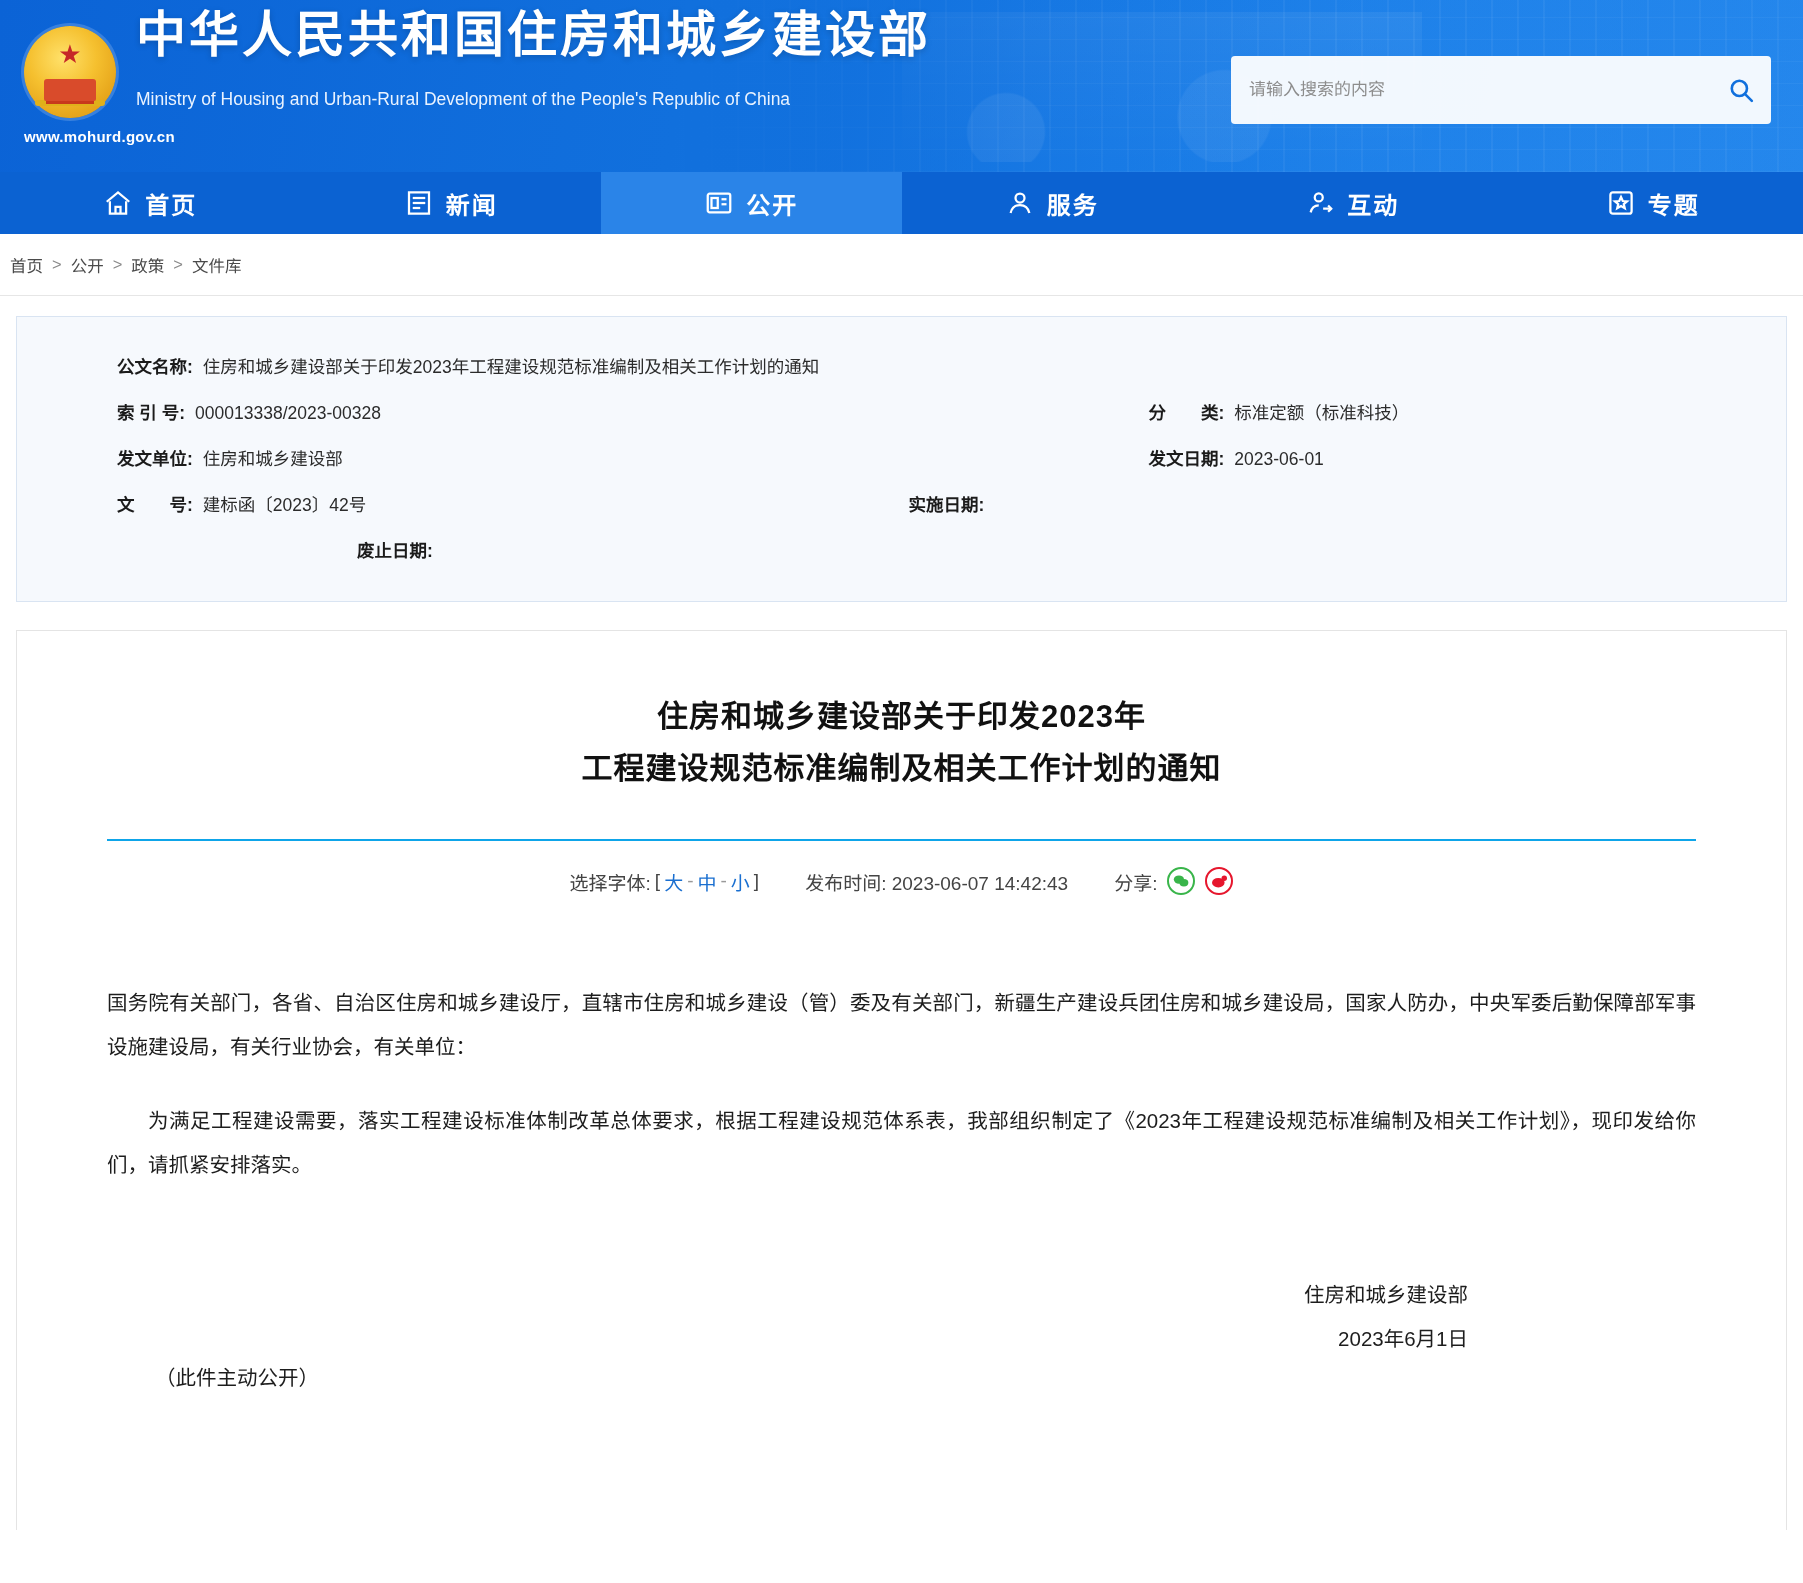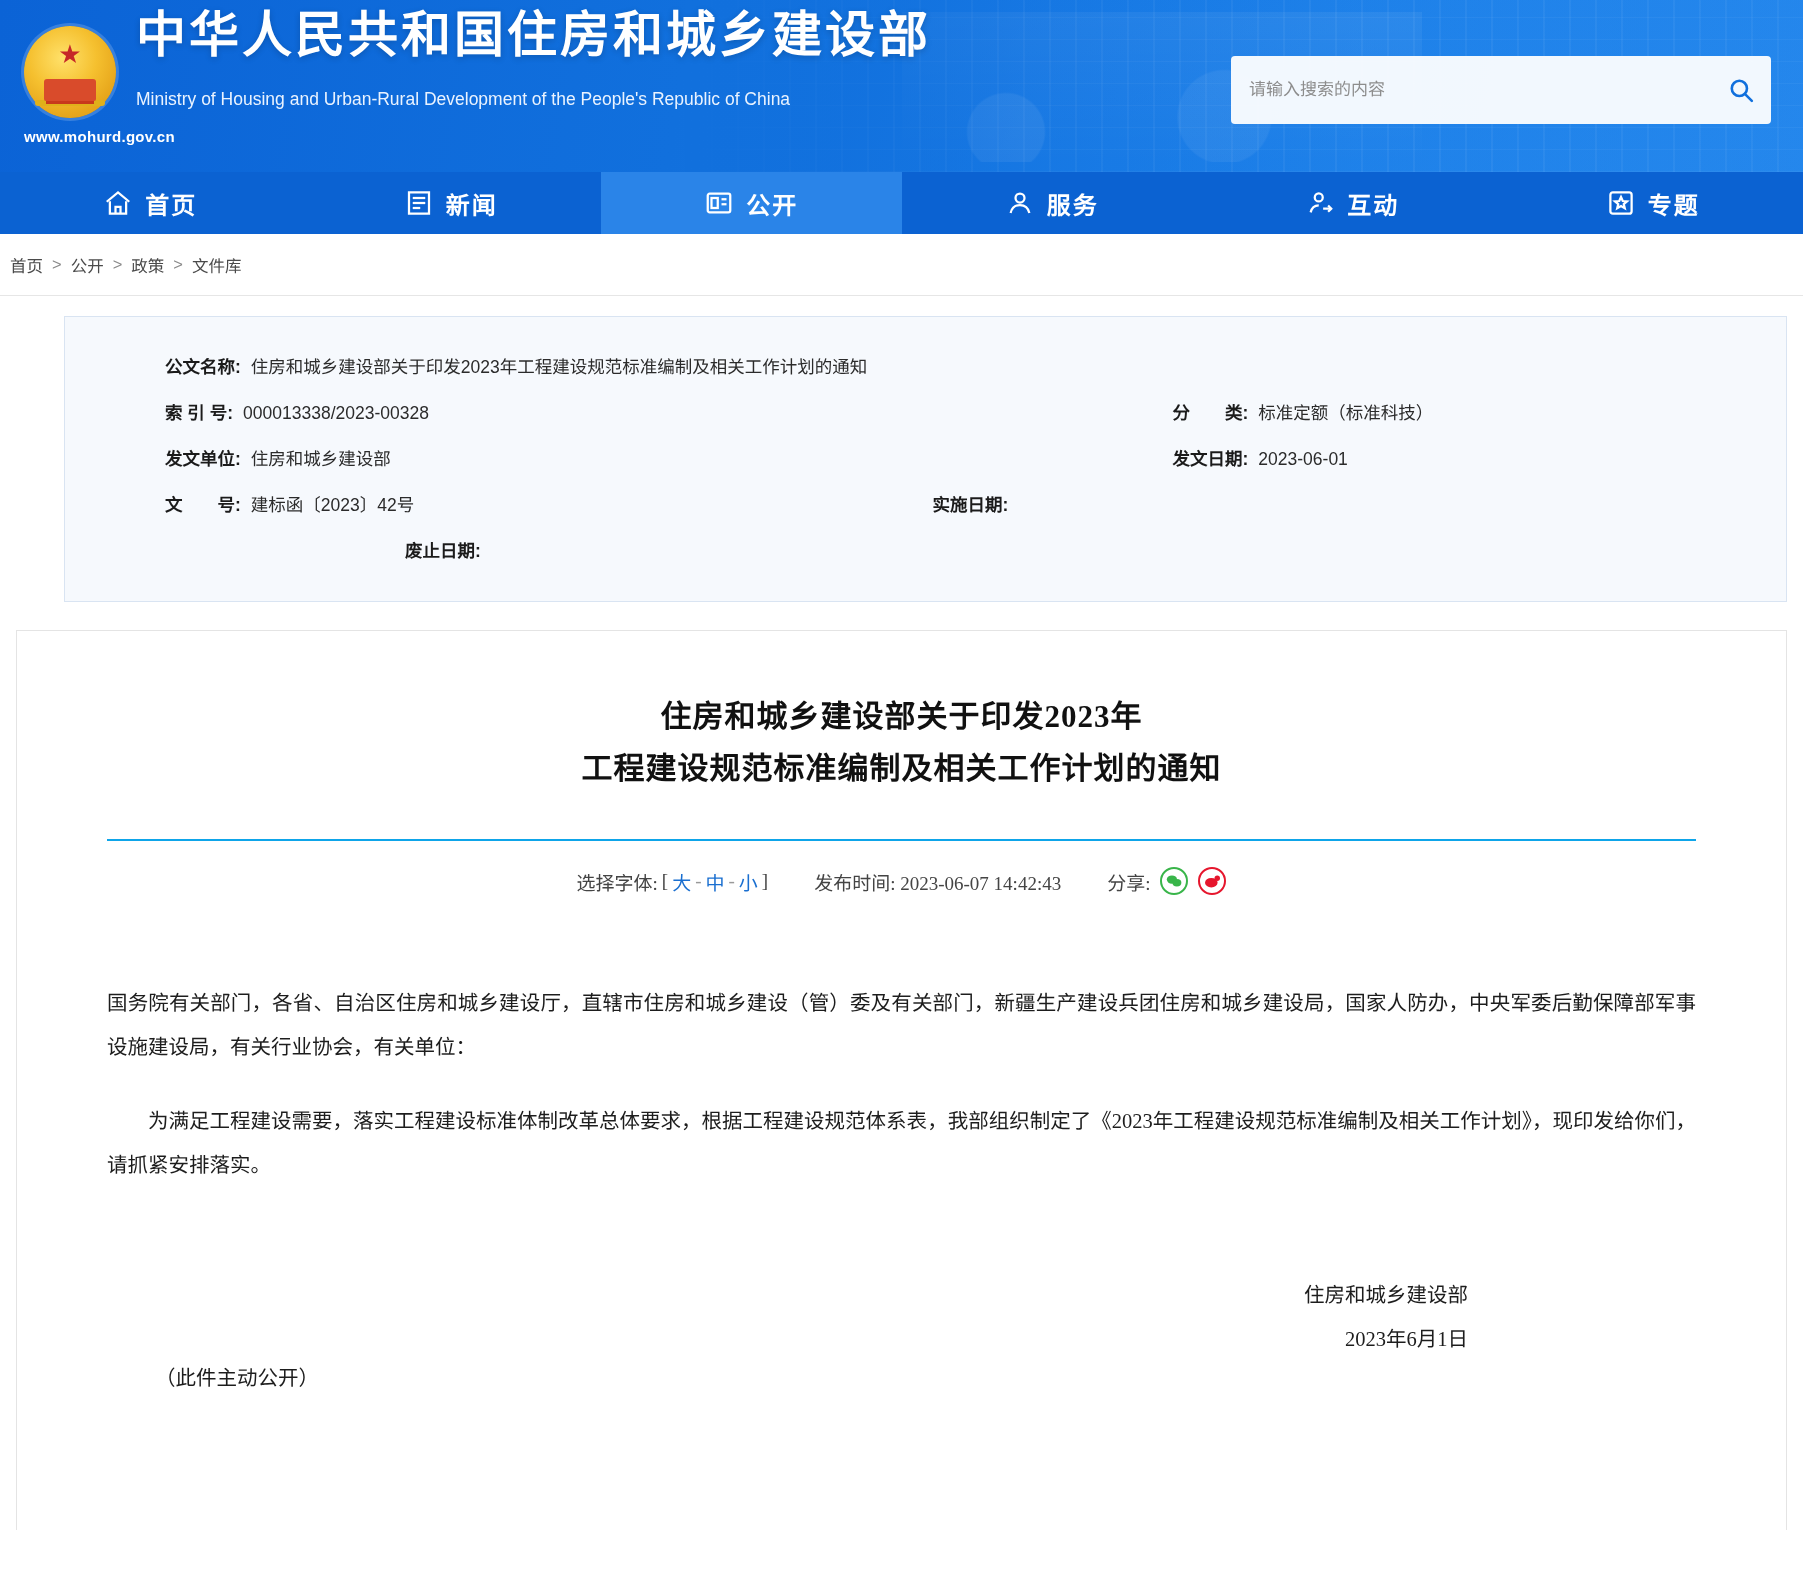--- a/index.html
+++ b/index.html
@@ -137,38 +137,37 @@
   }
   .crumb a { color: #4a4a4a; text-decoration: none; cursor: pointer; }
   .crumb .sep { margin: 0 9px; color: #8a8a8a; }
 
   
   .meta-wrap { padding: 20px 16px 0 16px; }
   .meta-panel {
     border: 1px solid #d9e4f2;
     background: #f6f9fd;
     padding: 36px 86px 36px 100px;
-    margin-left: 48px;
   }
   .meta-grid {
     display: grid;
     grid-template-columns: 1fr 1fr;
     row-gap: 18px;
   }
   .meta-row-full { grid-column: 1 / span 2; }
   .meta-item { display: flex; font-size: 17.5px; line-height: 28px; }
   .meta-label {
     color: #1b1b1b; font-weight: bold;
     white-space: nowrap; margin-right: 10px;
   }
   .meta-value { color: #2b2b2b; }
   .meta-right { padding-left: 240px; }
 
   
-  .article-wrap { padding: 28px 16px 0 16px; font-family: Liberation Serif, serif; }
+  .article-wrap { padding: 28px 16px 0 16px; }
   .article {
     border: 1px solid #e4e4e4;
     border-bottom: 0;
     padding: 60px 90px 40px 90px;
     min-height: 900px;
   }
   .art-title {
     text-align: center;
     color: #111;
     font-size: 31px;

